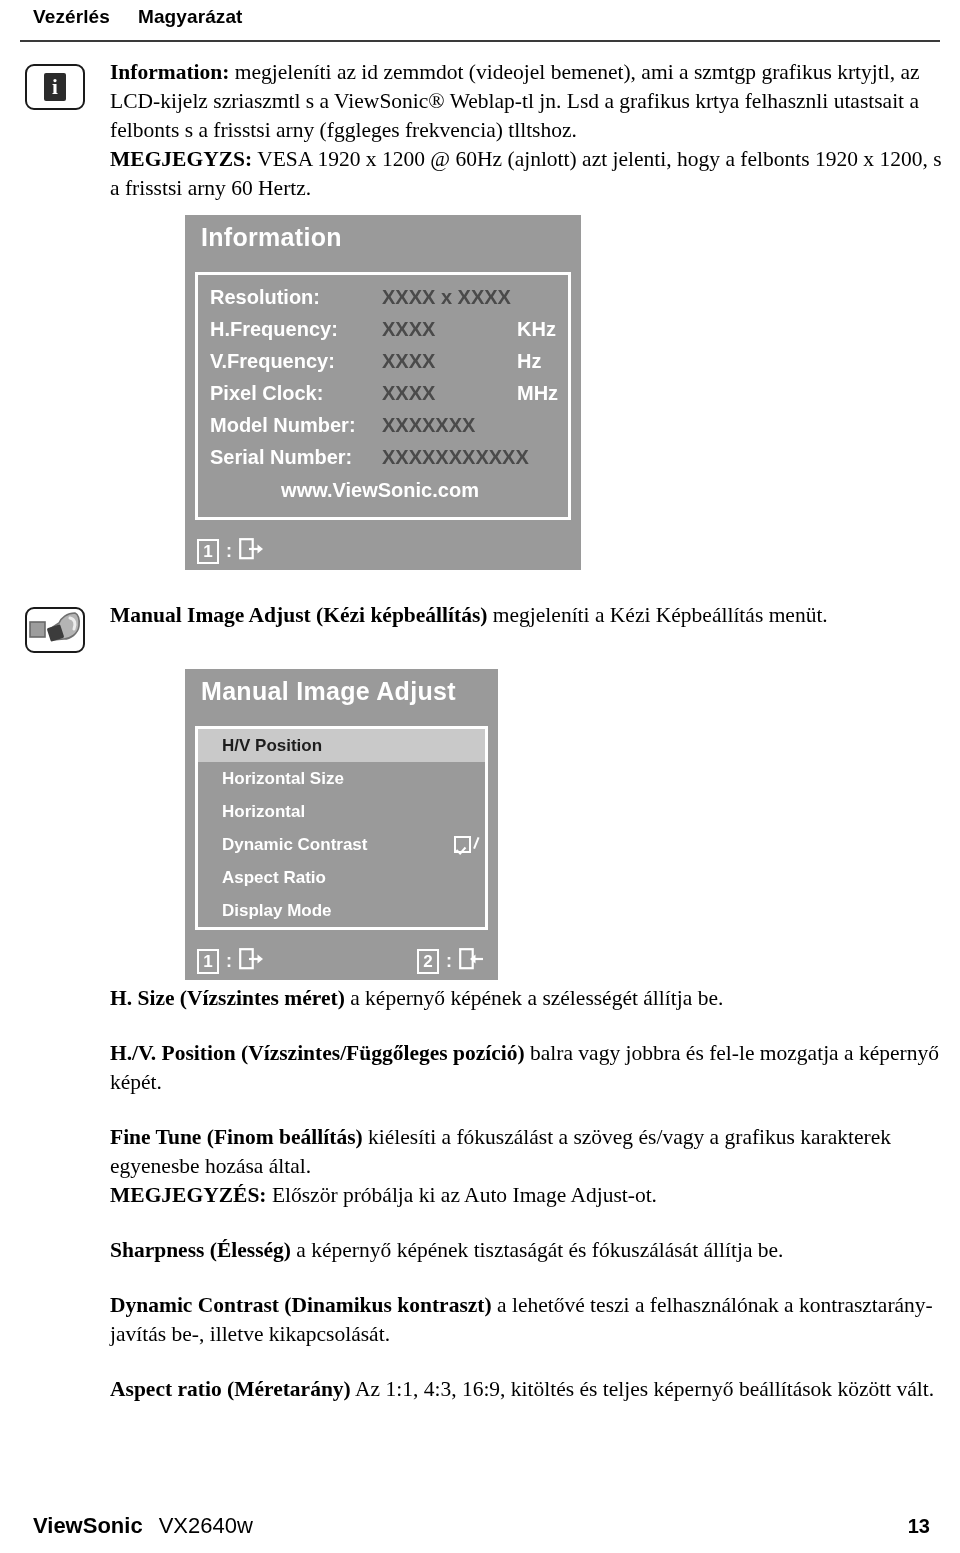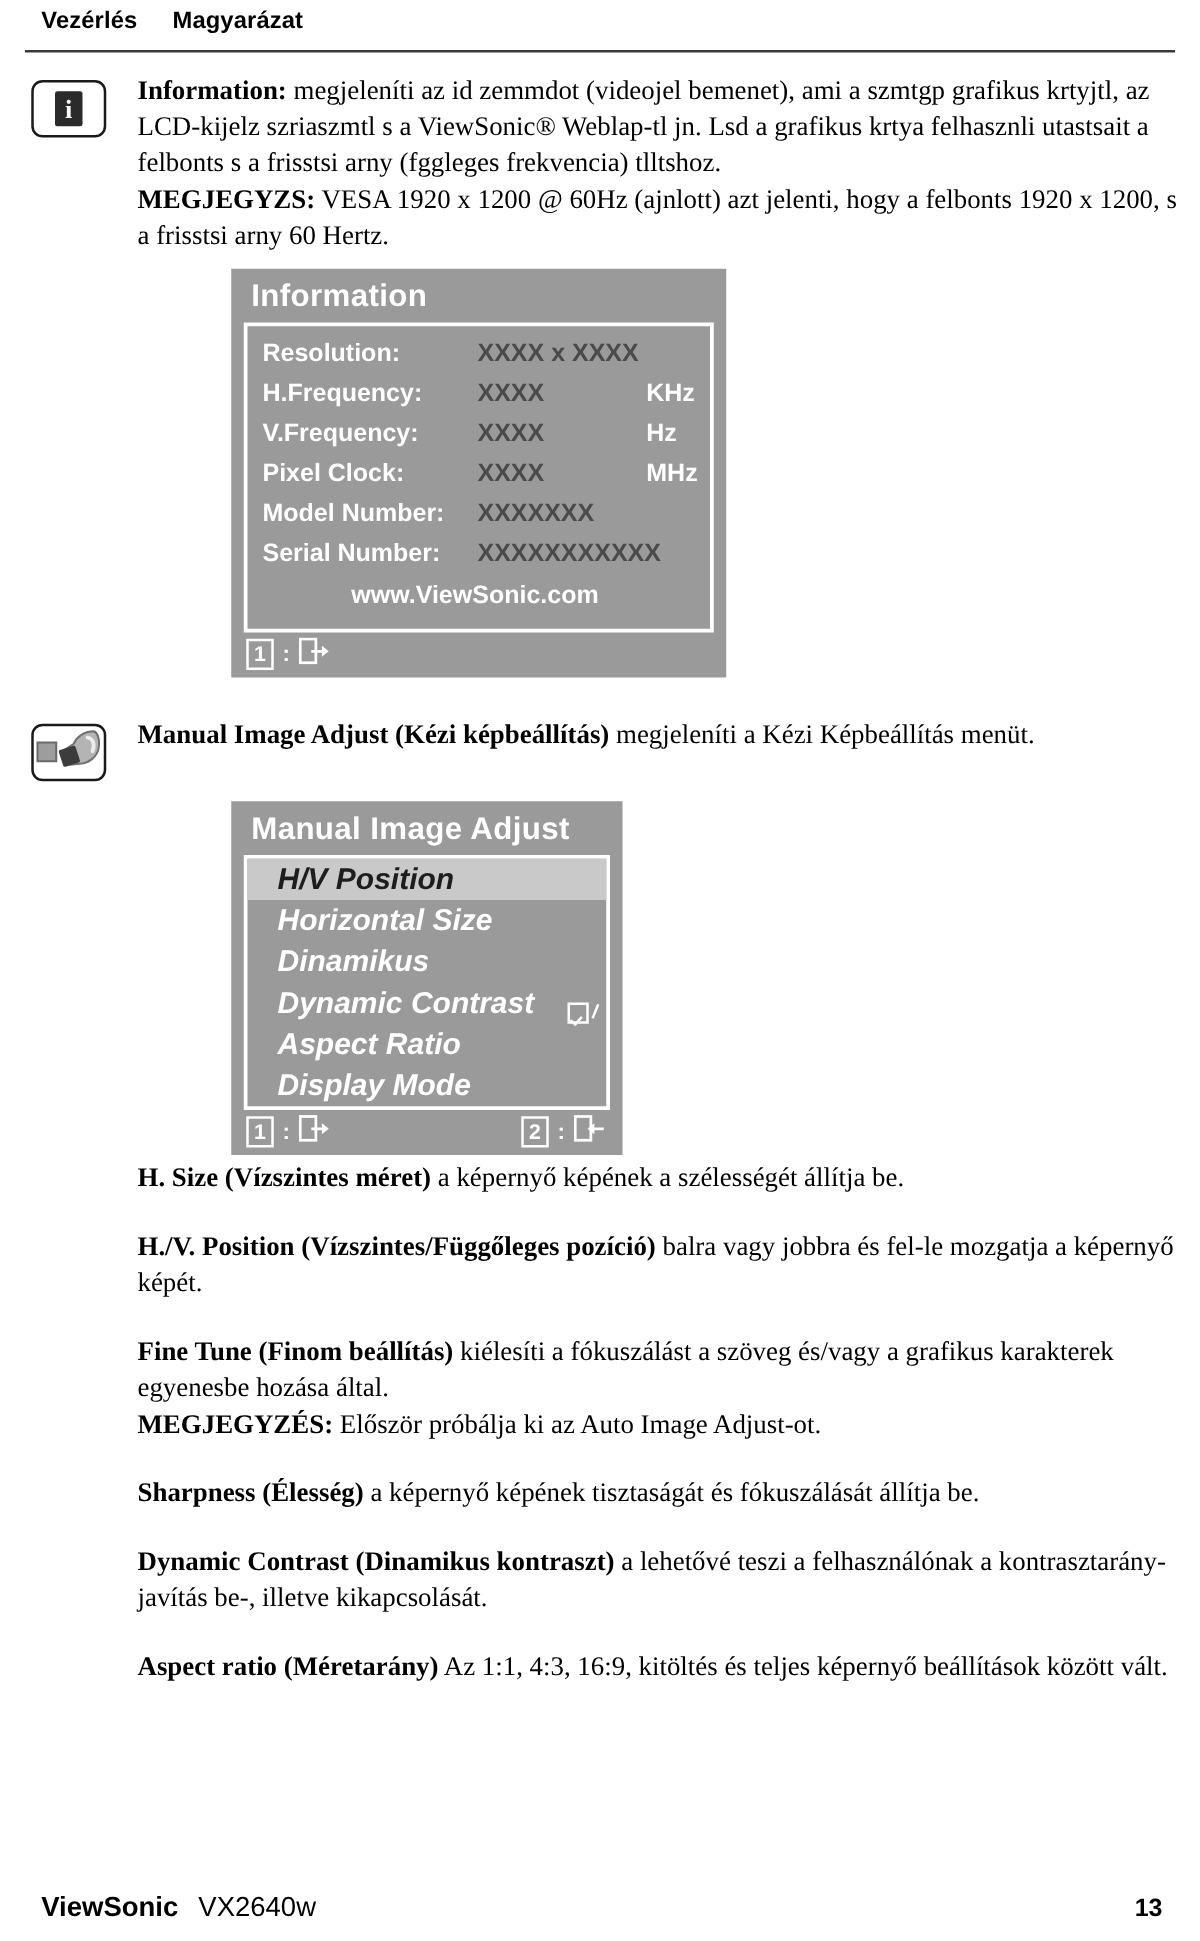--- a/index.html
+++ b/index.html
@@ -96,21 +96,21 @@
     position: relative;
   }
   .osd-title {
     font-size: 25px;
     padding: 8px 0 6px 16px;
     letter-spacing: .3px;
     color: #ffffff;
   }
   .osd-frame {
     border: 3px solid #ffffff;
-    margin: 0 10px;
+    margin: 14px 10px;
   }
 
   
   .osd-info { width: 396px; }
   .info-rows { padding: 6px 0 10px 0; }
   .info-row {
     display: flex;
     font-size: 20px;
     line-height: 32px;
     padding-left: 12px;
@@ -125,27 +125,26 @@
     line-height: 34px;
     color: #ffffff;
     padding-right: 6px;
   }
 
   
   .osd-menu { width: 313px; }
   .menu-rows { }
   .menu-row {
     display: flex;
-    align-items: flex-end;
+    align-items: center;
     justify-content: space-between;
-    font-size: 24px;
+    font-size: 17px;
     line-height: 33px;
     padding: 0 14px 0 24px;
     color: #ffffff;
-    font-style: italic;
   }
   .menu-row.selected {
     background: #c9c9c9;
     color: #1d1d1d;
   }
   .chk {
     width: 17px; height: 17px;
     border: 2px solid #ffffff;
     position: relative;
     flex: 0 0 17px;
@@ -306,21 +305,21 @@
   <div class="osd-frame">
     <div class="menu-rows">
 
       <div class="menu-row selected">
         <span>H/V Position</span>
       </div>
       <div class="menu-row">
         <span>Horizontal Size</span>
       </div>
       <div class="menu-row">
-        <span>Dinamikus</span>
+        <span>Horizontal</span>
       </div>
       <div class="menu-row">
         <span>Dynamic Contrast</span>
         <span class="chk"></span>
       </div>
       <div class="menu-row">
         <span>Aspect Ratio</span>
       </div>
       <div class="menu-row">
         <span>Display Mode</span>

